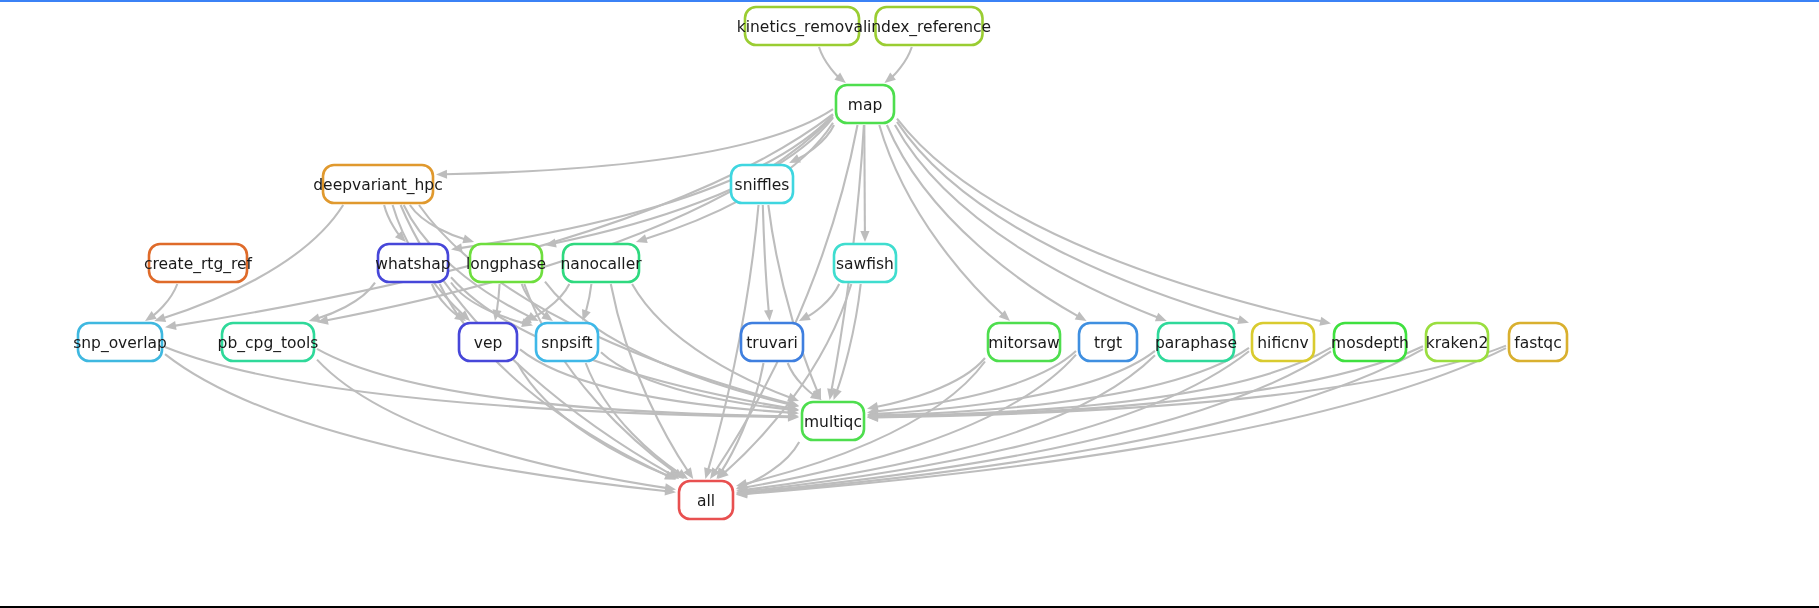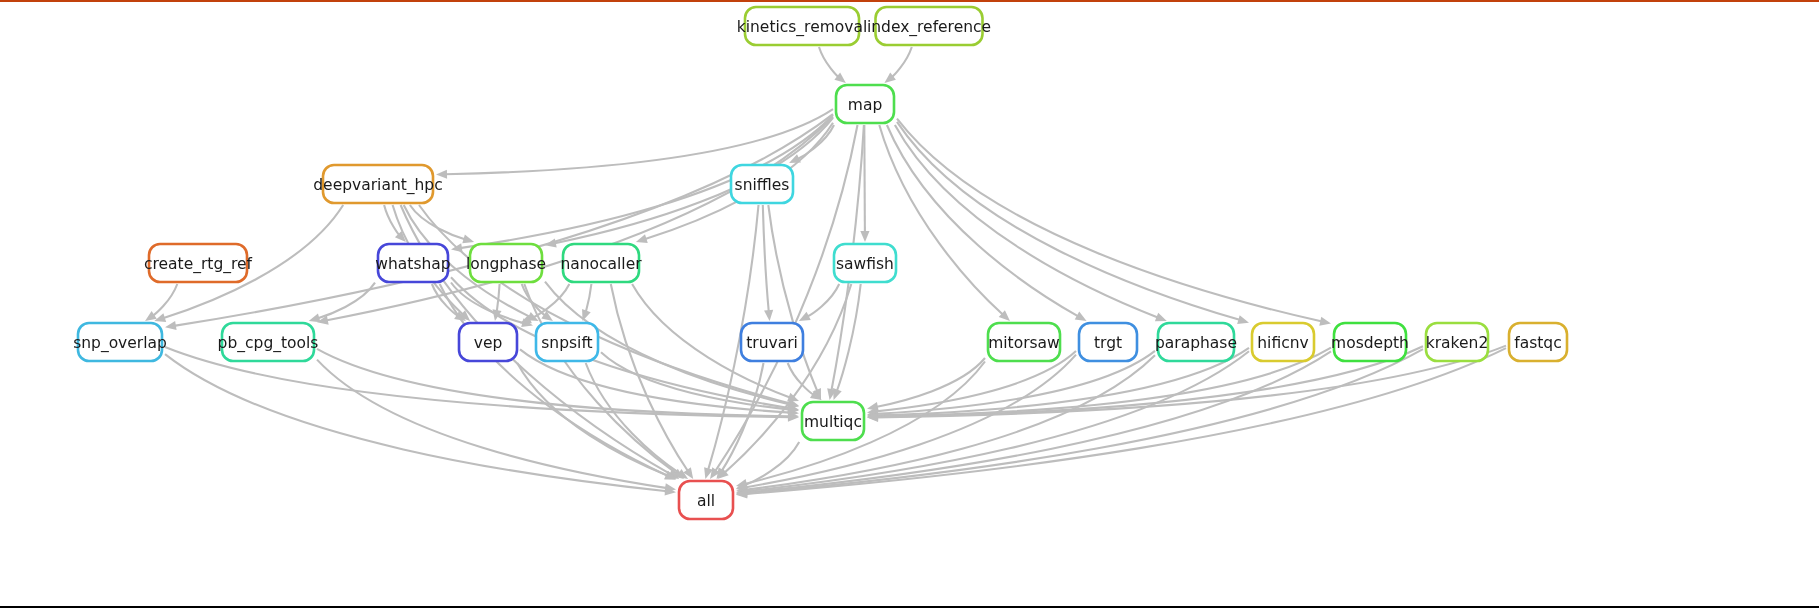--- a/index.html
+++ b/index.html
@@ -8,21 +8,21 @@
     background: #ffffff;
   }
   body {
     font-family: "DejaVu Sans", "Liberation Sans", sans-serif;
   }
   #dag-root {
     position: relative;
     width: 1819px;
     height: 608px;
     background: #ffffff;
-    border-top: 2px solid #c2410c;
+    border-top: 2px solid #3b82f6;
     border-bottom: 2px solid #000000;
     box-sizing: border-box;
     overflow: hidden;
   }
   #dag-svg {
     position: absolute;
     left: 0;
     top: 0;
     width: 1819px;
     height: 608px;

